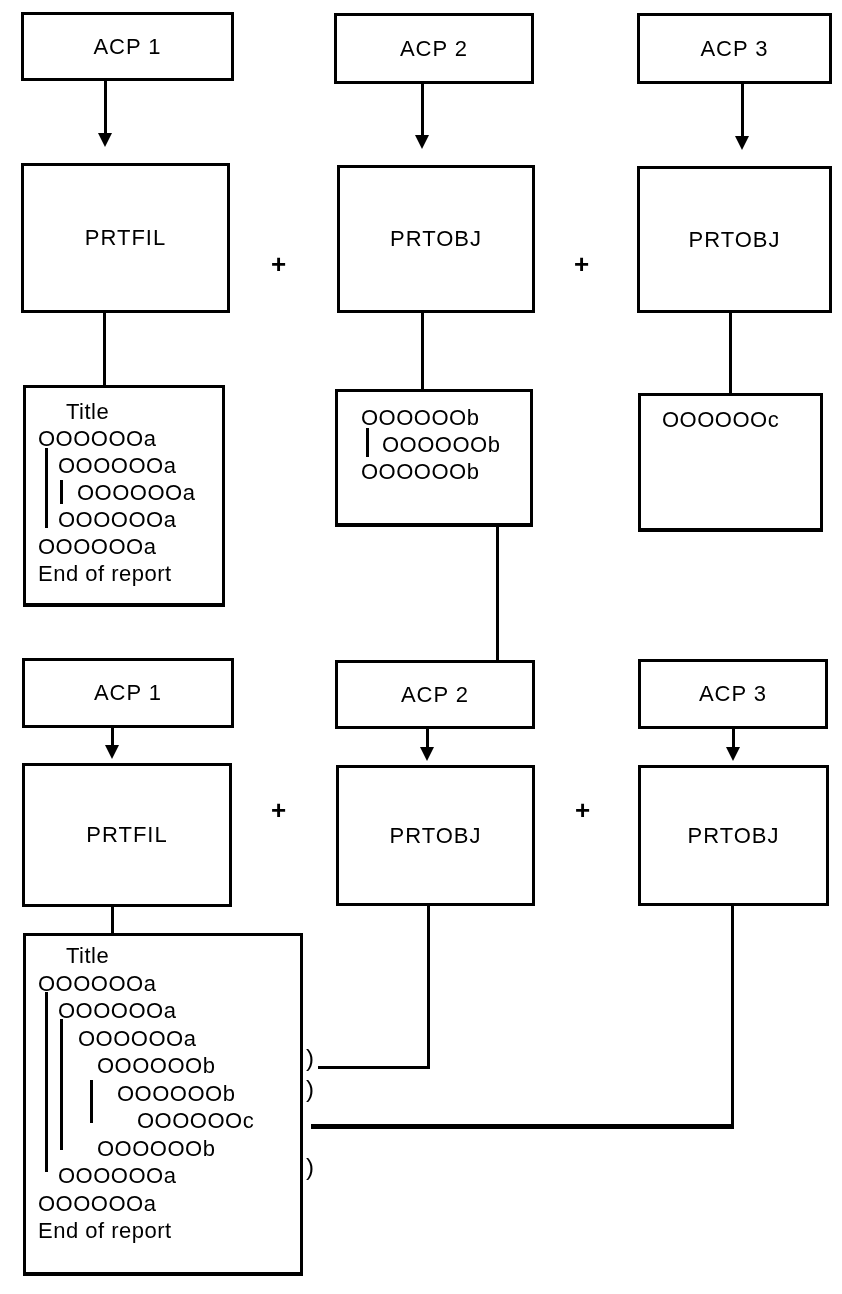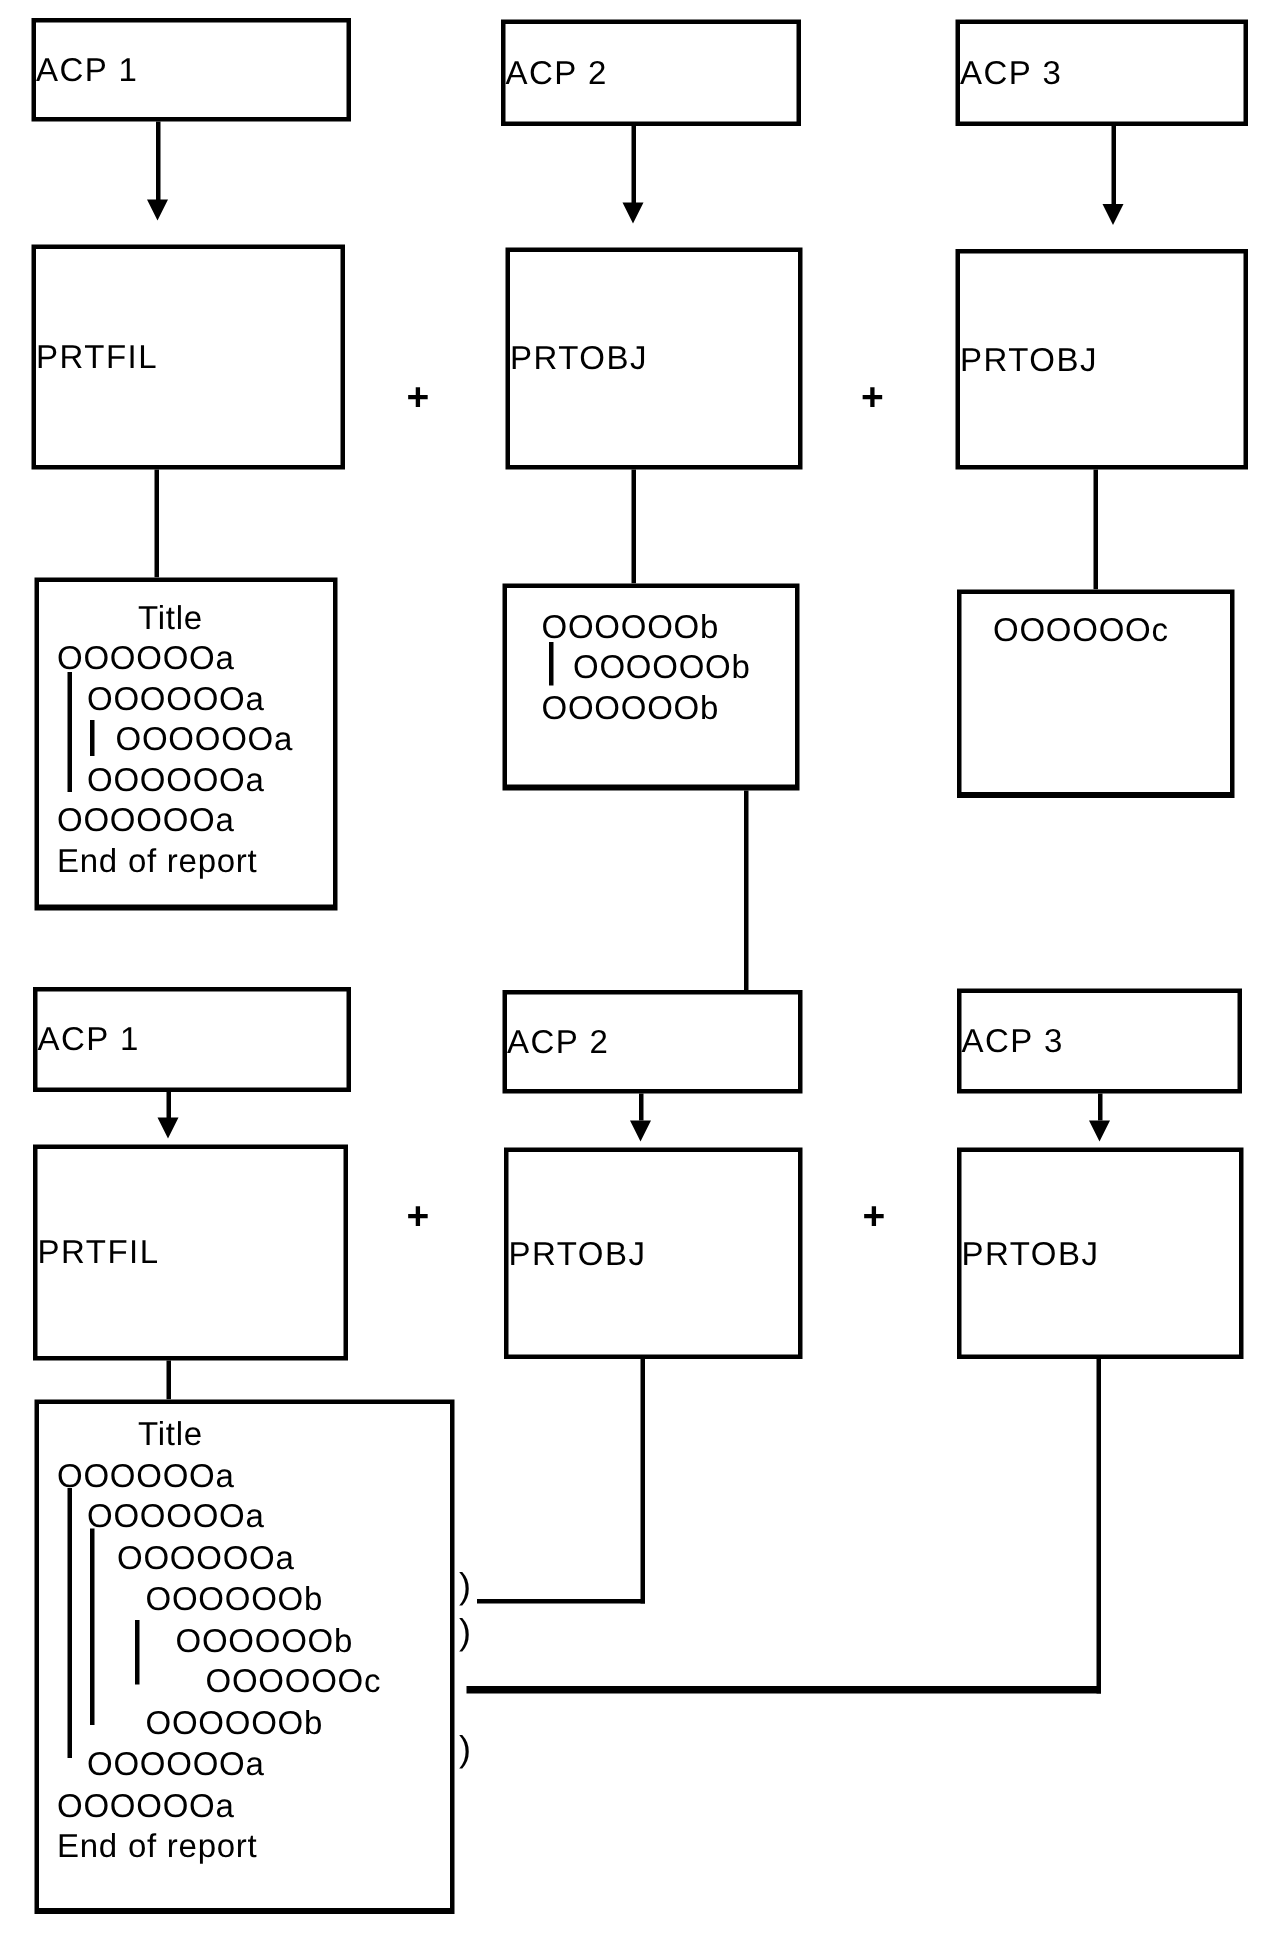--- a/index.html
+++ b/index.html
@@ -3,21 +3,21 @@
 <meta charset="utf-8">
 <style>
   html,body{margin:0;padding:0;background:#ffffff;}
   #canvas{
     position:relative;width:842px;height:1294px;background:#ffffff;
     font-family:"Liberation Sans",sans-serif;color:#000;overflow:hidden;
   }
   
   .frame{
     position:absolute;box-sizing:border-box;border:3px solid #000;background:#fff;
-    display:flex;align-items:center;justify-content:flex-start;
+    display:flex;align-items:center;justify-content:center;
     font-size:22px;letter-spacing:1px;white-space:pre;
   }
   
   .report{
     position:absolute;box-sizing:border-box;border:3px solid #000;border-bottom-width:4px;
     background:#fff;font-size:22px;letter-spacing:0.5px;
   }
   .rline{height:27px;line-height:27px;white-space:pre;}
   .big .rline{height:27.5px;line-height:27.5px;}
   
@@ -27,21 +27,21 @@
   .vbar{position:absolute;width:3px;background:#000;}
   
   .shaft{position:absolute;width:3px;background:#000;}
   .head{position:absolute;width:0;height:0;border-left:7px solid transparent;
         border-right:7px solid transparent;border-top:14px solid #000;}
   .plus{position:absolute;font-size:26px;font-weight:bold;line-height:26px;letter-spacing:0;}
   .paren{position:absolute;font-size:24px;line-height:28px;height:28px;}
   
   .i12{padding-left:12px}.i21{padding-left:21px}.i23{padding-left:23px}
   .i32{padding-left:32px}.i44{padding-left:44px}.i51{padding-left:51px}
-  .i52{padding-left:52px}.i66{padding-left:66px}.i71{padding-left:71px}
+  .i52{padding-left:52px}.i66{padding-left:40px}.i71{padding-left:71px}
   .i91{padding-left:91px}.i111{padding-left:111px}
   .pt10{padding-top:10px}.pt12{padding-top:12px}.pt6{padding-top:6px}
 </style>
 </head>
 <body>
 
 <div id="canvas">
 
   <div>
 

